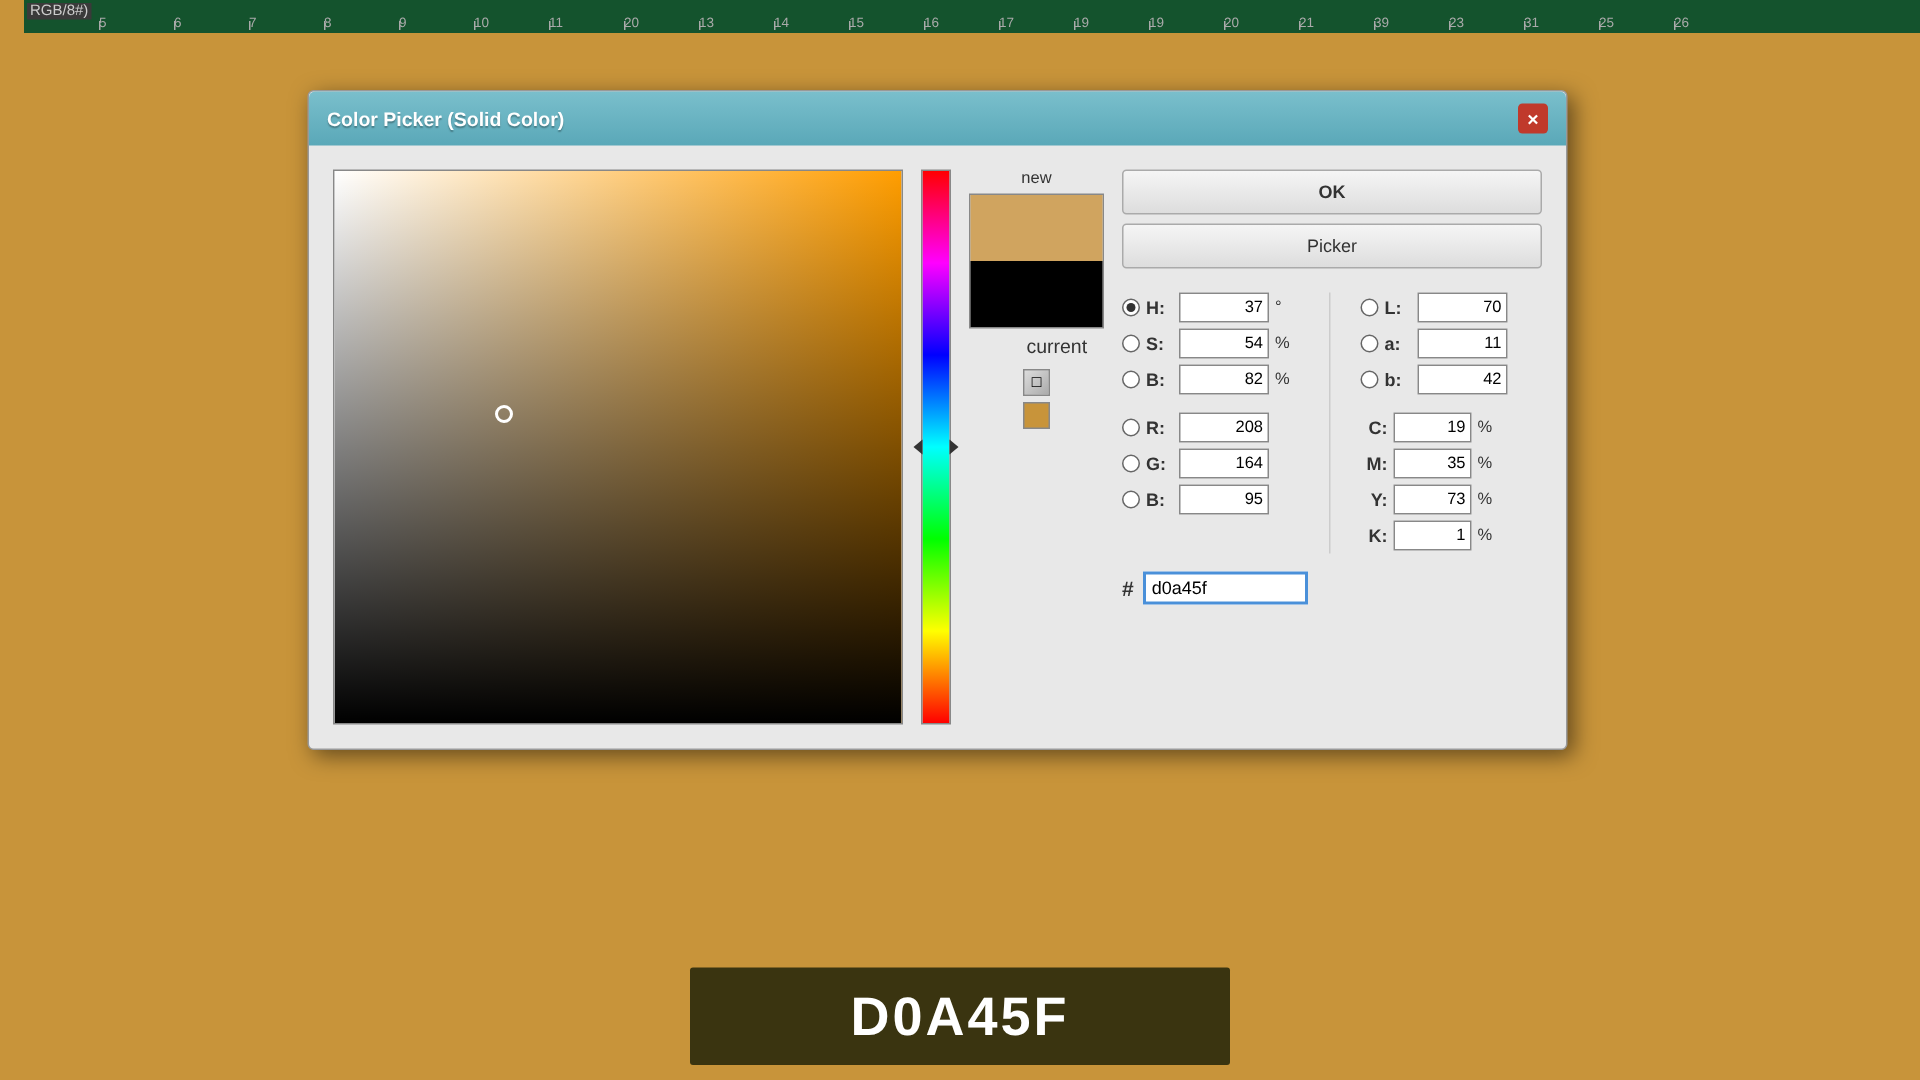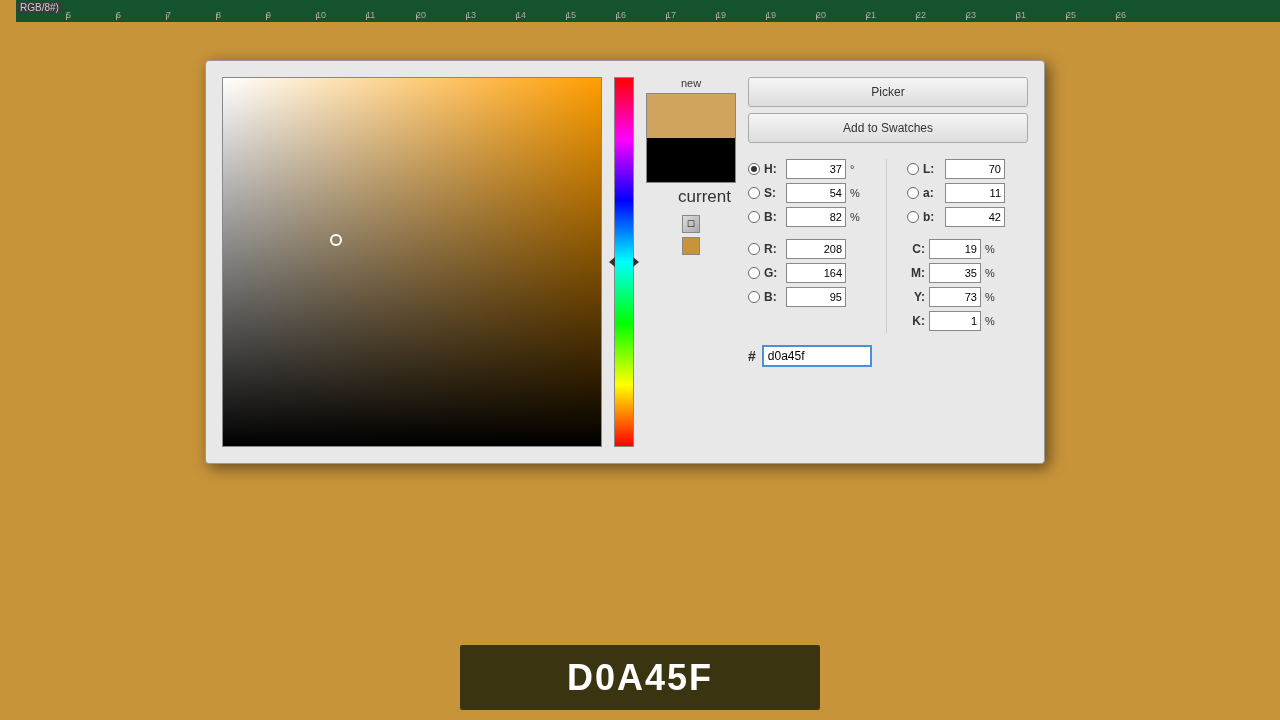--- a/index.html
+++ b/index.html
@@ -238,21 +238,21 @@
     }
     .color-preview-new {
       flex: 1;
       background-color: #D0A45F;
     }
     .color-preview-current {
       flex: 1;
       background-color: #000000;
     }
     .color-preview-current-label {
-      font-size: 17px;
+      font-size: 13px;
       color: #333;
       margin-left: 27px;
     }
     .color-preview-icons {
       display: flex;
       flex-direction: column;
       gap: 4px;
       margin-top: 4px;
     }
     .cube-icon {
@@ -439,35 +439,39 @@
     <div class="ruler-tick">20</div>
     <div class="ruler-tick">13</div>
     <div class="ruler-tick">14</div>
     <div class="ruler-tick">15</div>
     <div class="ruler-tick">16</div>
     <div class="ruler-tick">17</div>
     <div class="ruler-tick">19</div>
     <div class="ruler-tick">19</div>
     <div class="ruler-tick">20</div>
     <div class="ruler-tick">21</div>
-    <div class="ruler-tick">22</div>
+    <div class="ruler-tick">39</div>
     <div class="ruler-tick">23</div>
     <div class="ruler-tick">31</div>
     <div class="ruler-tick">25</div>
     <div class="ruler-tick">26</div>
   </div>
 </div>
 
 <div class="canvas-bg"></div>
 
 <div class="color-display-bar">
   <span class="color-display-text">D0A45F</span>
 </div>
 
 <div class="dialog">
+  <div class="dialog-titlebar">
+    <span class="dialog-title">Color Picker (Solid Color)</span>
+    <button class="dialog-close">×</button>
+  </div>
   <div class="dialog-body">
 
     <div class="color-field-container">
       <div class="color-field">
         <div class="color-field-hue"></div>
         <div class="color-field-dark"></div>
         <div class="color-cursor"></div>
       </div>
     </div>
 
@@ -487,22 +491,22 @@
       <span class="color-preview-current-label">current</span>
       <div class="color-preview-icons">
         <div class="cube-icon">☐</div>
         <div class="cube-icon" style="background: #C8943A;"></div>
       </div>
     </div>
 
     <div class="right-panel">
 
       <div class="action-buttons">
+        <button class="btn btn-ok">OK</button>
         <button class="btn">Picker</button>
-        <button class="btn">Add to Swatches</button>
       </div>
 
       <div class="two-col-values">
 
         <div class="col-left">
 
           <div class="color-row">
             <div class="radio-btn active"></div>
             <span class="field-label">H:</span>
             <input class="field-input" type="text" value="37" style="">

